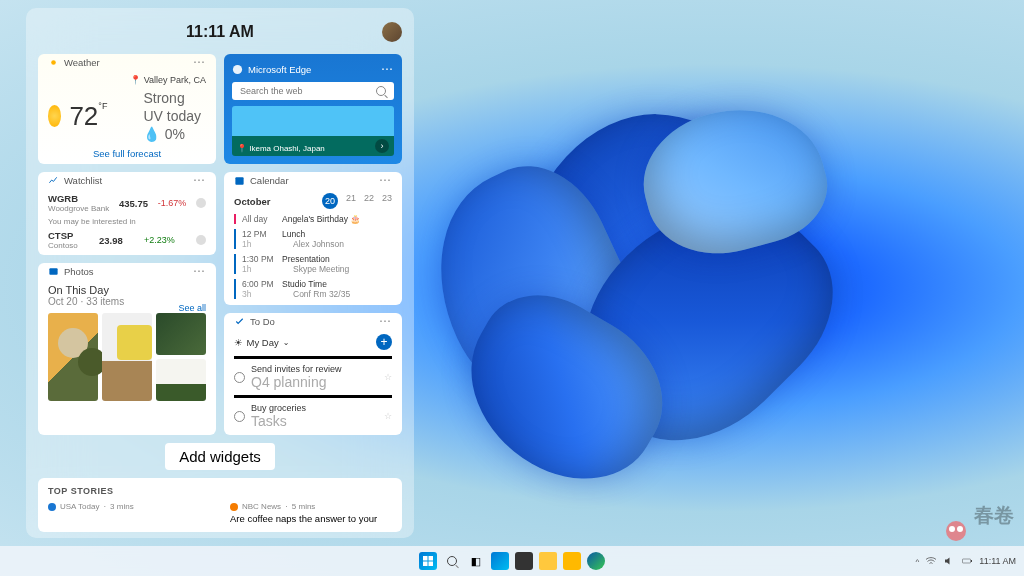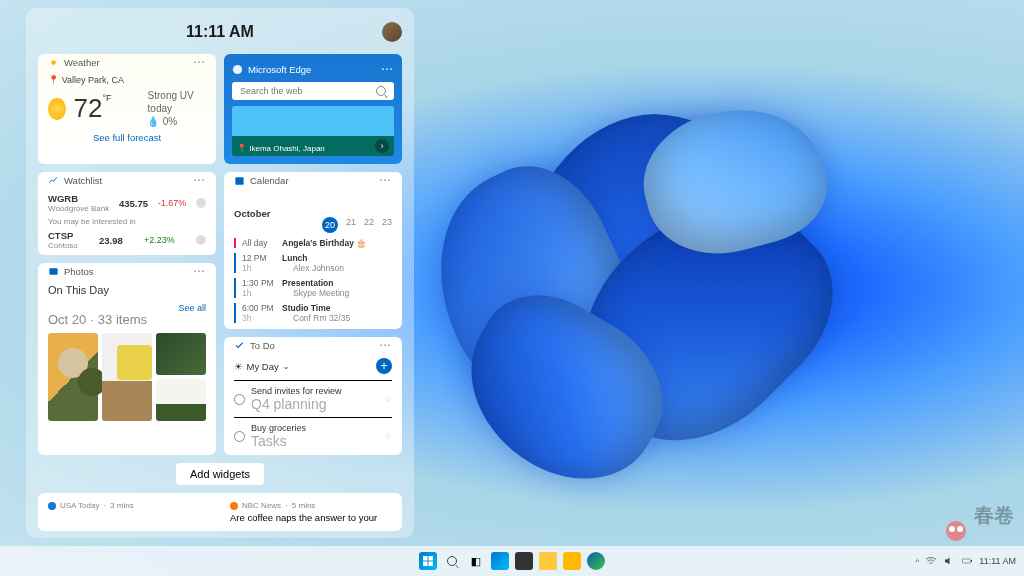--- a/index.html
+++ b/index.html
@@ -17,77 +17,77 @@
 .panel-header { display: flex; align-items: center; justify-content: center; position: relative; height: 28px; margin-bottom: 8px; }
 .panel-time { font-size: 16px; font-weight: 600; color: #1a1a1a; }
 .avatar { position: absolute; right: 0; width: 20px; height: 20px; border-radius: 50%; background: linear-gradient(135deg, #8b6f47, #5c4530); }
 .widgets-grid { display: grid; grid-template-columns: 1fr 1fr; gap: 8px; }
 .card { background: #fff; border-radius: 6px; padding: 1px 10px; font-size: 10px; color: #333; position: relative; }
 .card-header { display: flex; align-items: center; gap: 5px; margin-bottom: 6px; }
 .card-icon { width: 11px; height: 11px; }
 .card-title { font-size: 9.5px; color: #555; flex: 1; }
 .card-more { color: #888; font-size: 12px; cursor: pointer; letter-spacing: 1px; }
 .weather-card { background: linear-gradient(180deg, #fffef5, #fff); }
-.weather-loc { font-size: 9px; color: #444; text-align: left; }
+.weather-loc { font-size: 9px; color: #444; text-align: right; }
 .weather-row { display: flex; align-items: center; gap: 8px; margin: 4px 0; justify-content: center; }
 .sun { width: 22px; height: 22px; border-radius: 50%; background: radial-gradient(circle, #ffd54f, #ffb300); }
 .temp { font-size: 26px; font-weight: 300; }
 .temp-unit { font-size: 9px; vertical-align: top; }
-.weather-meta { font-size: 10px; color: #666; line-height: 1.3; margin-left: 28px; }
+.weather-meta { font-size: 14px; color: #666; line-height: 1.3; margin-left: 28px; }
 .weather-link { color: #0067c0; font-size: 9.5px; text-align: center; margin-top: 4px; }
 .edge-card { background: linear-gradient(180deg, #1976d2, #1e88e5); color: #fff; padding: 8px; }
 .edge-card .card-title { color: #fff; }
 .search-bar { background: #fff; border-radius: 3px; padding: 4px 8px; display: flex; align-items: center; margin: 4px 0 6px; }
 .search-bar input { border: none; outline: none; flex: 1; font-size: 9px; color: #888; }
 .search-icon { width: 10px; height: 10px; border: 1.2px solid #888; border-radius: 50%; position: relative; }
 .search-icon::after { content: ''; position: absolute; width: 4px; height: 1.2px; background: #888; bottom: -2px; right: -3px; transform: rotate(45deg); }
 .edge-img { height: 50px; background: linear-gradient(180deg, #4fc3f7 60%, #036b5f 60%); border-radius: 3px; position: relative; }
 .edge-caption { position: absolute; bottom: 3px; left: 5px; font-size: 8px; }
 .edge-arrow { position: absolute; bottom: 3px; right: 5px; width: 14px; height: 14px; background: rgba(0,0,0,.3); border-radius: 50%; display: flex; align-items: center; justify-content: center; color: #fff; font-size: 9px; }
 .watchlist-row { display: flex; justify-content: space-between; align-items: center; margin: 4px 0; font-size: 9.5px; }
 .stock-sym { font-weight: 600; }
 .stock-name { font-size: 8px; color: #888; }
 .stock-price { font-weight: 600; }
 .stock-chg-neg { color: #d13438; font-size: 9px; }
 .stock-chg-pos { color: #107c10; font-size: 9px; }
 .stock-dot { width: 10px; height: 10px; border-radius: 50%; background: #ddd; }
 .watchlist-hint { font-size: 8px; color: #888; margin: 4px 0; }
 .cal-header { display: flex; justify-content: space-between; align-items: center; margin: 4px 0; }
 .cal-month { font-size: 9.5px; font-weight: 600; }
-.cal-days { display: flex; gap: 8px; font-size: 9px; margin-top: 24px; }
+.cal-days { display: flex; gap: 8px; font-size: 9px; }
 .cal-day { color: #888; }
 .cal-day.active { background: #0067c0; color: #fff; border-radius: 50%; width: 16px; height: 16px; display: flex; align-items: center; justify-content: center; }
 .cal-event { display: flex; gap: 6px; margin: 5px 0; font-size: 8.5px; border-left: 2px solid #0067c0; padding-left: 6px; }
 .cal-event.pink { border-left-color: #e91e63; }
 .cal-time { color: #666; width: 34px; }
 .cal-time .dur { display: block; color: #aaa; }
-.cal-title { font-weight: 700; }
+.cal-title { font-weight: 400; }
 .cal-sub { color: #888; display: block; margin-left: 11px; }
 .photos-card { grid-row: span 2; }
 .photos-title { font-size: 11px; font-weight: 500; margin-top: 2px; }
-.photos-sub { font-size: 13px; color: #888; margin-top: 16px; }
+.photos-sub { font-size: 10px; color: #888; }
 .photos-link { color: #0067c0; font-size: 9px; position: absolute; right: 10px; top: 40px; text-align: center; }
 .photos-grid { display: flex; gap: 4px; margin-top: 6px; }
 .photo { flex: 1; height: 88px; border-radius: 3px; }
 .ph1 { background: linear-gradient(135deg, #e8b04b 50%, #5a6b3a 50%); position: relative; }
 .ph1::before { content: ''; position: absolute; left: 10px; top: 15px; width: 30px; height: 30px; border-radius: 50%; background: #d4c5a0; }
 .ph1::after { content: ''; position: absolute; left: 30px; top: 35px; width: 28px; height: 28px; border-radius: 50%; background: #4a5a2a; }
 .ph2 { background: linear-gradient(180deg, #f0f0f0 55%, #a88555 55%); position: relative; }
 .ph2::before { content: ''; position: absolute; left: 15px; top: 12px; width: 35px; height: 35px; background: #e8d048; border-radius: 4px; }
 .ph3 { display: flex; flex-direction: column; gap: 4px; }
 .ph3a { flex: 1; background: linear-gradient(135deg, #2a4a2a, #4a6a3a); border-radius: 3px; }
 .ph3b { flex: 1; background: linear-gradient(180deg, #f5f5f0 60%, #3a5a2a 60%); border-radius: 3px; }
 .todo-header { display: flex; align-items: center; justify-content: space-between; margin: 4px 0 6px; }
 .todo-myday { font-size: 9.5px; font-weight: 500; display: flex; align-items: center; gap: 4px; }
 .todo-add { width: 16px; height: 16px; border-radius: 50%; background: #0067c0; color: #fff; display: flex; align-items: center; justify-content: center; font-size: 12px; }
-.todo-item { display: flex; align-items: center; gap: 6px; padding: 5px 0; border-top: 1px solid #000000; font-size: 9px; }
+.todo-item { display: flex; align-items: center; gap: 6px; padding: 5px 0; border-top: 3px solid #000000; font-size: 9px; }
 .todo-circle { width: 11px; height: 11px; border: 1.2px solid #888; border-radius: 50%; }
 .todo-text .sub { display: block; color: #aaa; font-size: 14px; }
 .todo-star { margin-left: auto; color: #ccc; }
-.add-widgets { grid-column: 1 / -1; justify-self: center; background: #fff; border-radius: 4px; padding: 5px 14px; font-size: 11px; }
+.add-widgets { grid-column: 1 / -1; justify-self: center; background: #fff; border-radius: 4px; padding: 5px 14px; font-size: 15px; }
 .top-stories { grid-column: 1 / -1; background: #fff; border-radius: 6px; padding: 8px 10px; }
 .ts-title { font-size: 9px; font-weight: 600; color: #555; letter-spacing: .5px; margin-bottom: 6px; }
 .ts-row { display: flex; gap: 20px; }
 .ts-item { flex: 1; font-size: 9.5px; }
 .ts-src { font-size: 8px; color: #888; display: flex; align-items: center; gap: 4px; margin-bottom: 2px; }
 .ts-dot { width: 8px; height: 8px; border-radius: 50%; }
 .taskbar { position: absolute; bottom: 0; left: 0; right: 0; height: 30px; background: rgba(240,244,250,.85); backdrop-filter: blur(20px); display: flex; align-items: center; justify-content: center; gap: 6px; }
 .tb-icon { width: 18px; height: 18px; border-radius: 3px; display: flex; align-items: center; justify-content: center; font-size: 11px; }
 .tb-start { background: linear-gradient(135deg, #0078d4, #00bcf2); }
 .tb-start svg { width: 12px; height: 12px; }
@@ -257,20 +257,21 @@
       <div class="todo-item">
         <div class="todo-circle"></div>
         <div class="todo-text"><span>Buy groceries</span><span class="sub">Tasks</span></div>
         <div class="todo-star">☆</div>
       </div>
     </div>
 
     <div class="add-widgets">Add widgets</div>
 
     <div class="top-stories">
+      <div class="ts-title">TOP STORIES</div>
       <div class="ts-row">
         <div class="ts-item">
           <div class="ts-src"><div class="ts-dot" style="background:#1976d2"></div><span>USA Today</span> · <span>3 mins</span></div>
         </div>
         <div class="ts-item">
           <div class="ts-src"><div class="ts-dot" style="background:#f57c00"></div><span>NBC News</span> · <span>5 mins</span></div>
           <div>Are coffee naps the answer to your</div>
         </div>
       </div>
     </div>

